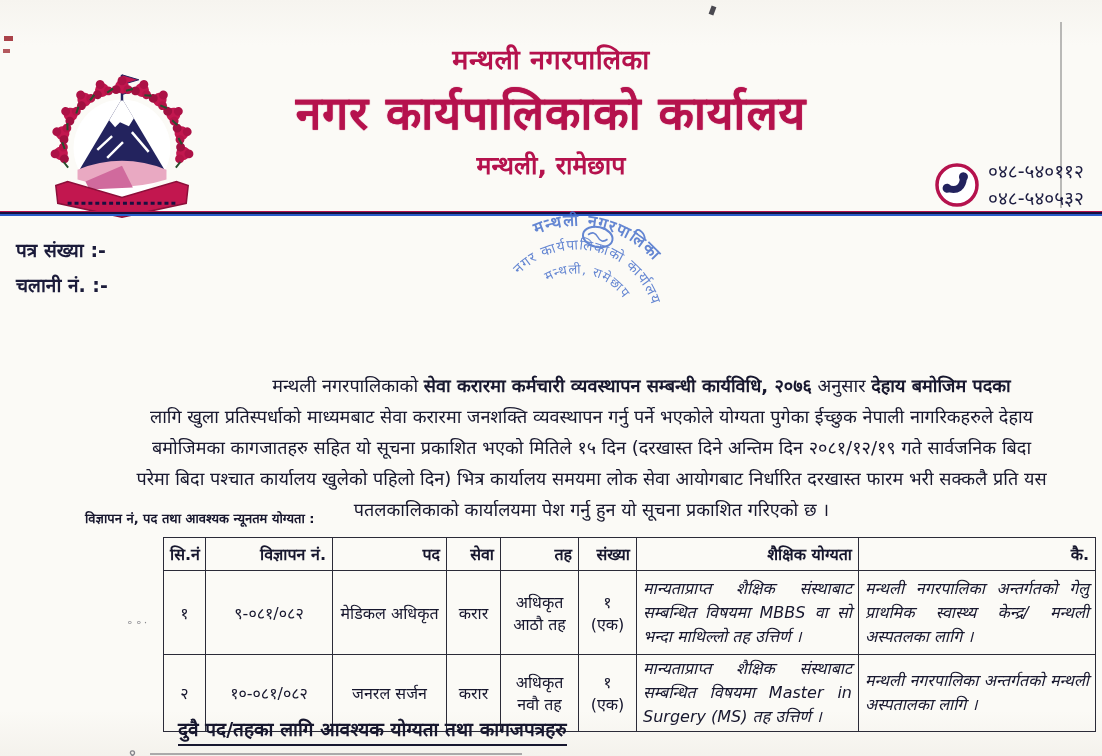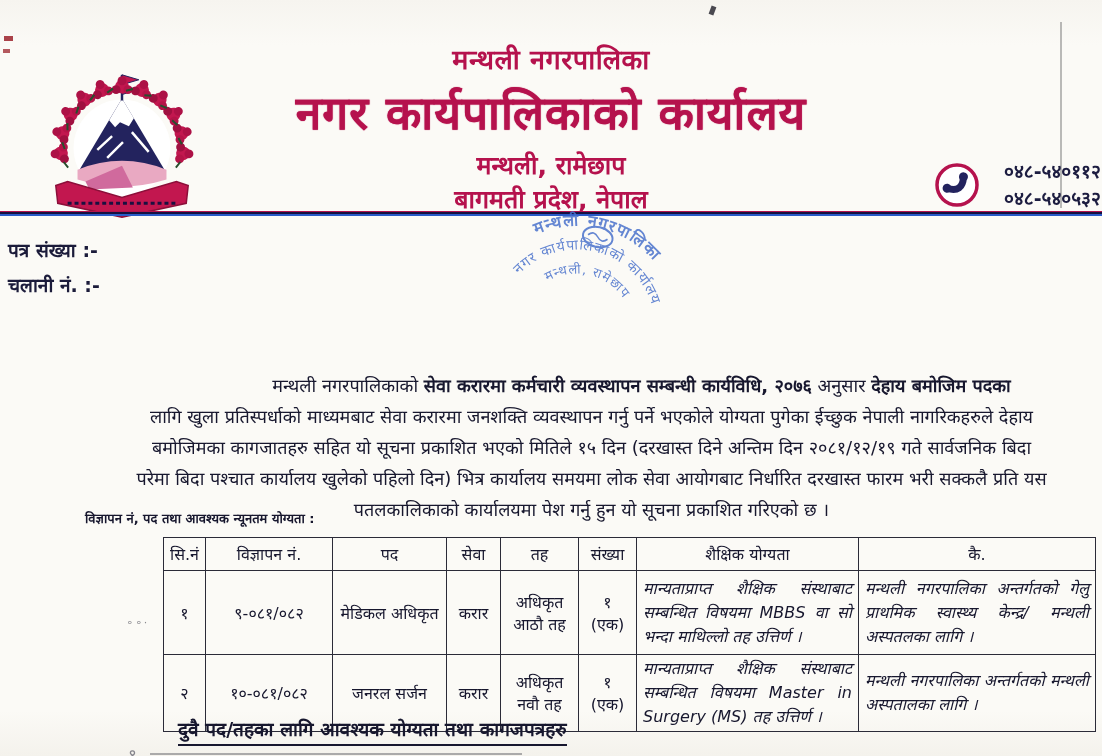--- a/index.html
+++ b/index.html
@@ -11,34 +11,34 @@
   }
   .abs{position:absolute;}
   .center{left:0;right:0;text-align:center;}
   .crimson{color:#b5124d;}
   .hdr-small{top:40px;font-size:27px;font-weight:bold;letter-spacing:.5px;}
   .hdr-big{top:80px;font-size:46px;font-weight:bold;letter-spacing:1px;text-shadow:0 0 1px #b5124d;}
   .hdr-sub1{top:147px;font-size:25px;font-weight:bold;}
   .hdr-sub2{top:181px;font-size:25px;font-weight:bold;}
   .phone-wrap{top:158px;left:932px;width:170px;}
   .phone-badge{position:absolute;top:4px;left:2px;width:46px;height:46px;}
-  .phone-nums{position:absolute;left:72px;top:0;font-size:19px;font-weight:700;color:#1c1c40;line-height:27px;white-space:nowrap;}
+  .phone-nums{position:absolute;left:56px;top:0;font-size:19px;font-weight:400;color:#1c1c40;line-height:27px;white-space:nowrap;}
   .rule{top:211px;left:0;width:1102px;height:5px;
     background:linear-gradient(180deg,#b5124d 0 28%,#161040 28% 62%,#2a5ac8 62% 100%);}
-  .letterno{left:8px;font-size:19px;font-weight:bold;color:#1b1b3a;}
+  .letterno{left:16px;font-size:19px;font-weight:bold;color:#1b1b3a;}
   .stamp{top:214px;left:478px;width:222px;height:122px;transform:rotate(13deg);opacity:.85;}
   .notice-title{top:313px;font-size:21px;font-weight:bold;}
   .notice-date{top:348px;font-size:18px;}
   .para{top:370px;left:85px;width:1013px;font-size:18px;line-height:31px;text-align:center;}
   .para .ln{white-space:nowrap;}
   .indent{text-indent:100px;}
   .tbl-heading{top:509px;left:85px;font-size:13px;font-weight:bold;}
   table.vac{position:absolute;top:537px;left:163px;width:932px;border-collapse:collapse;table-layout:fixed;}
   table.vac th,table.vac td{border:1.6px solid #2b2b38;padding:2px 6px;font-size:16px;vertical-align:middle;}
-  table.vac th{font-weight:normal;height:28px;}
+  table.vac th{font-weight:bold;height:28px;text-align:right;}
   td.c{text-align:center;}
   td.just{text-align:justify;font-size:15.5px;line-height:24px;padding:4px 10px;font-style:italic;}
   .footer-head{top:716px;left:178px;font-size:19px;font-weight:bold;border-bottom:2px solid #17172e;padding-bottom:2px;}
   .partial{top:743px;left:128px;font-size:17px;color:rgba(40,40,60,.55);}
   .smudge{top:753px;left:150px;width:372px;height:2px;background:rgba(60,60,70,.4);}
   .scan-line{top:22px;left:1060px;width:2px;height:186px;background:rgba(120,120,120,.5);}
   .speck1{top:6px;left:710px;width:5px;height:9px;background:rgba(30,30,40,.8);transform:rotate(20deg);}
   .speck2{top:36px;left:4px;width:9px;height:5px;background:rgba(150,20,30,.8);}
   .speck3{top:49px;left:3px;width:7px;height:4px;background:rgba(150,20,30,.7);}
   .speck4{top:616px;left:126px;font-size:11px;color:rgba(90,90,100,.7);letter-spacing:2px;}
@@ -92,21 +92,20 @@
       <use href="#rfl" transform="rotate(95 85 78) translate(85 16)"></use>
 
       <path d="M18 116 L30 112 L85 128 L140 112 L152 116 L150 134 L85 148 L20 134 Z" fill="#c2174f" stroke="#8c0f3a" stroke-width="1.5"></path>
       <path d="M30 128 L140 128" stroke="#1a1040" stroke-width="3" stroke-dasharray="4 3" transform="translate(0,6) rotate(0)"></path>
     </svg>
   </div>
 
   <div class="abs center crimson hdr-small">मन्थली नगरपालिका</div>
   <div class="abs center crimson hdr-big">नगर कार्यपालिकाको कार्यालय</div>
   <div class="abs center crimson hdr-sub1">मन्थली, रामेछाप</div>
-  <div class="abs center crimson hdr-sub2">बागमती प्रदेश, नेपाल</div>
 
   <div class="abs phone-wrap">
     <svg class="phone-badge" viewBox="0 0 46 46">
       <circle cx="23" cy="23" r="20" fill="#ffffff" stroke="#b5124d" stroke-width="3.5"></circle>
       <g transform="rotate(-35 23 23)">
         <circle cx="13" cy="20" r="4.5" fill="#23235e"></circle>
         <circle cx="33" cy="20" r="4.5" fill="#23235e"></circle>
         <path d="M13 20 Q23 33 33 20" stroke="#23235e" stroke-width="7" fill="none" stroke-linecap="round"></path>
       </g>
     </svg>

